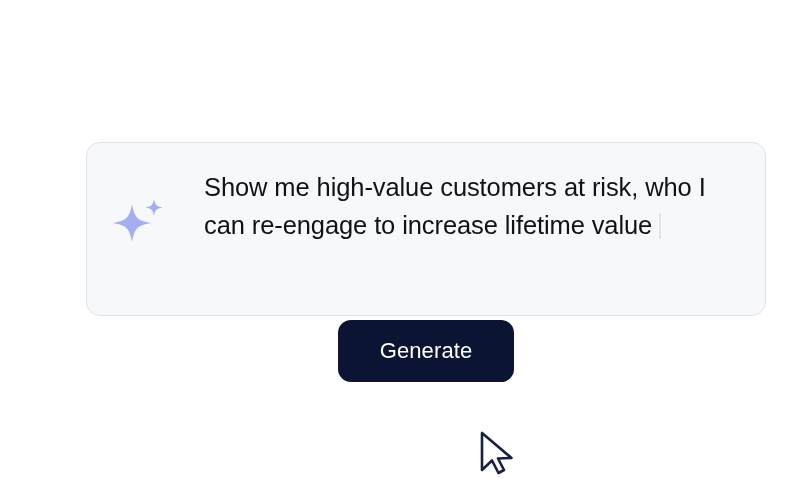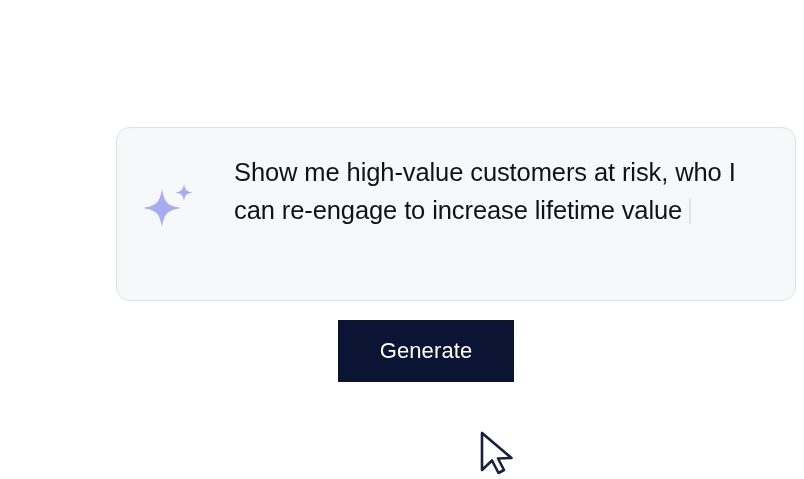--- a/index.html
+++ b/index.html
@@ -21,30 +21,29 @@
     inset: 0;
     width: 804px;
     height: 479px;
     background: #ffffff;
   }
 
   
   .prompt-card {
     position: absolute;
     left: 86px;
-    top: 127px;
+    top: 142px;
     width: 680px;
     height: 174px;
     box-sizing: border-box;
     background: #f7f8fa;
     border: 1.5px solid #dfe1e8;
     border-radius: 14px;
     display: flex;
     align-items: flex-start;
-    margin-left: 30px;
   }
 
   .sparkle-wrap {
     position: absolute;
     left: 22px;
     top: 55px;
     width: 64px;
     height: 60px;
     line-height: 0;
   }
@@ -75,21 +74,21 @@
   .generate-button {
     position: absolute;
     left: 338px;
     top: 320px;
     width: 176px;
     height: 62px;
     box-sizing: border-box;
     background: #0b1433;
     color: #ffffff;
     border: none;
-    border-radius: 0;
+    border-radius: 13px;
     font-family: "Liberation Sans", sans-serif;
     font-size: 22px;
     font-weight: 400;
     letter-spacing: 0.1px;
     cursor: pointer;
     padding: 0;
     display: flex;
     align-items: center;
     justify-content: center;
   }

